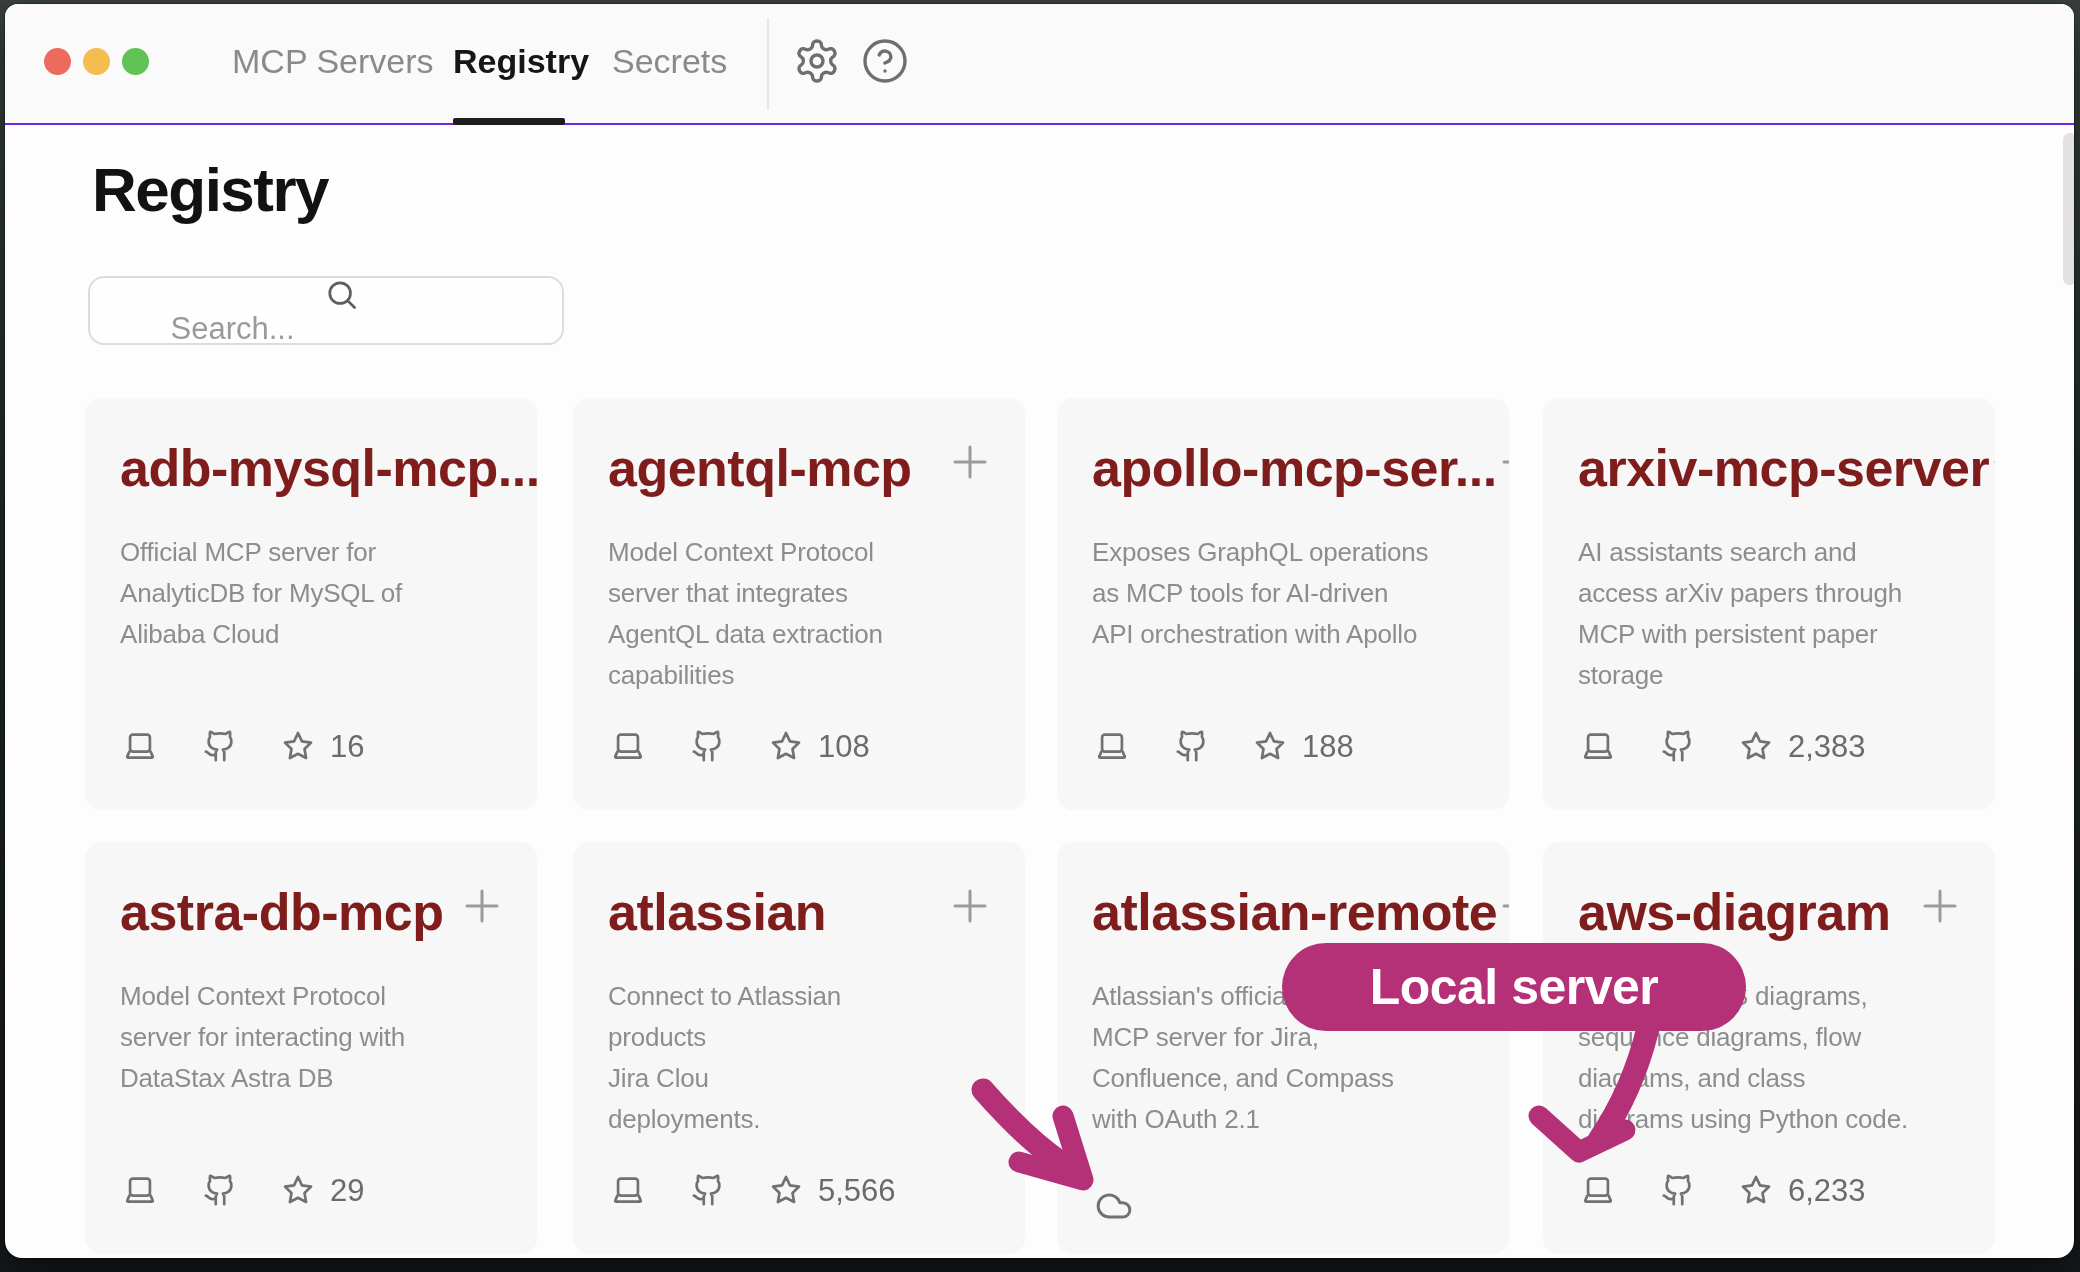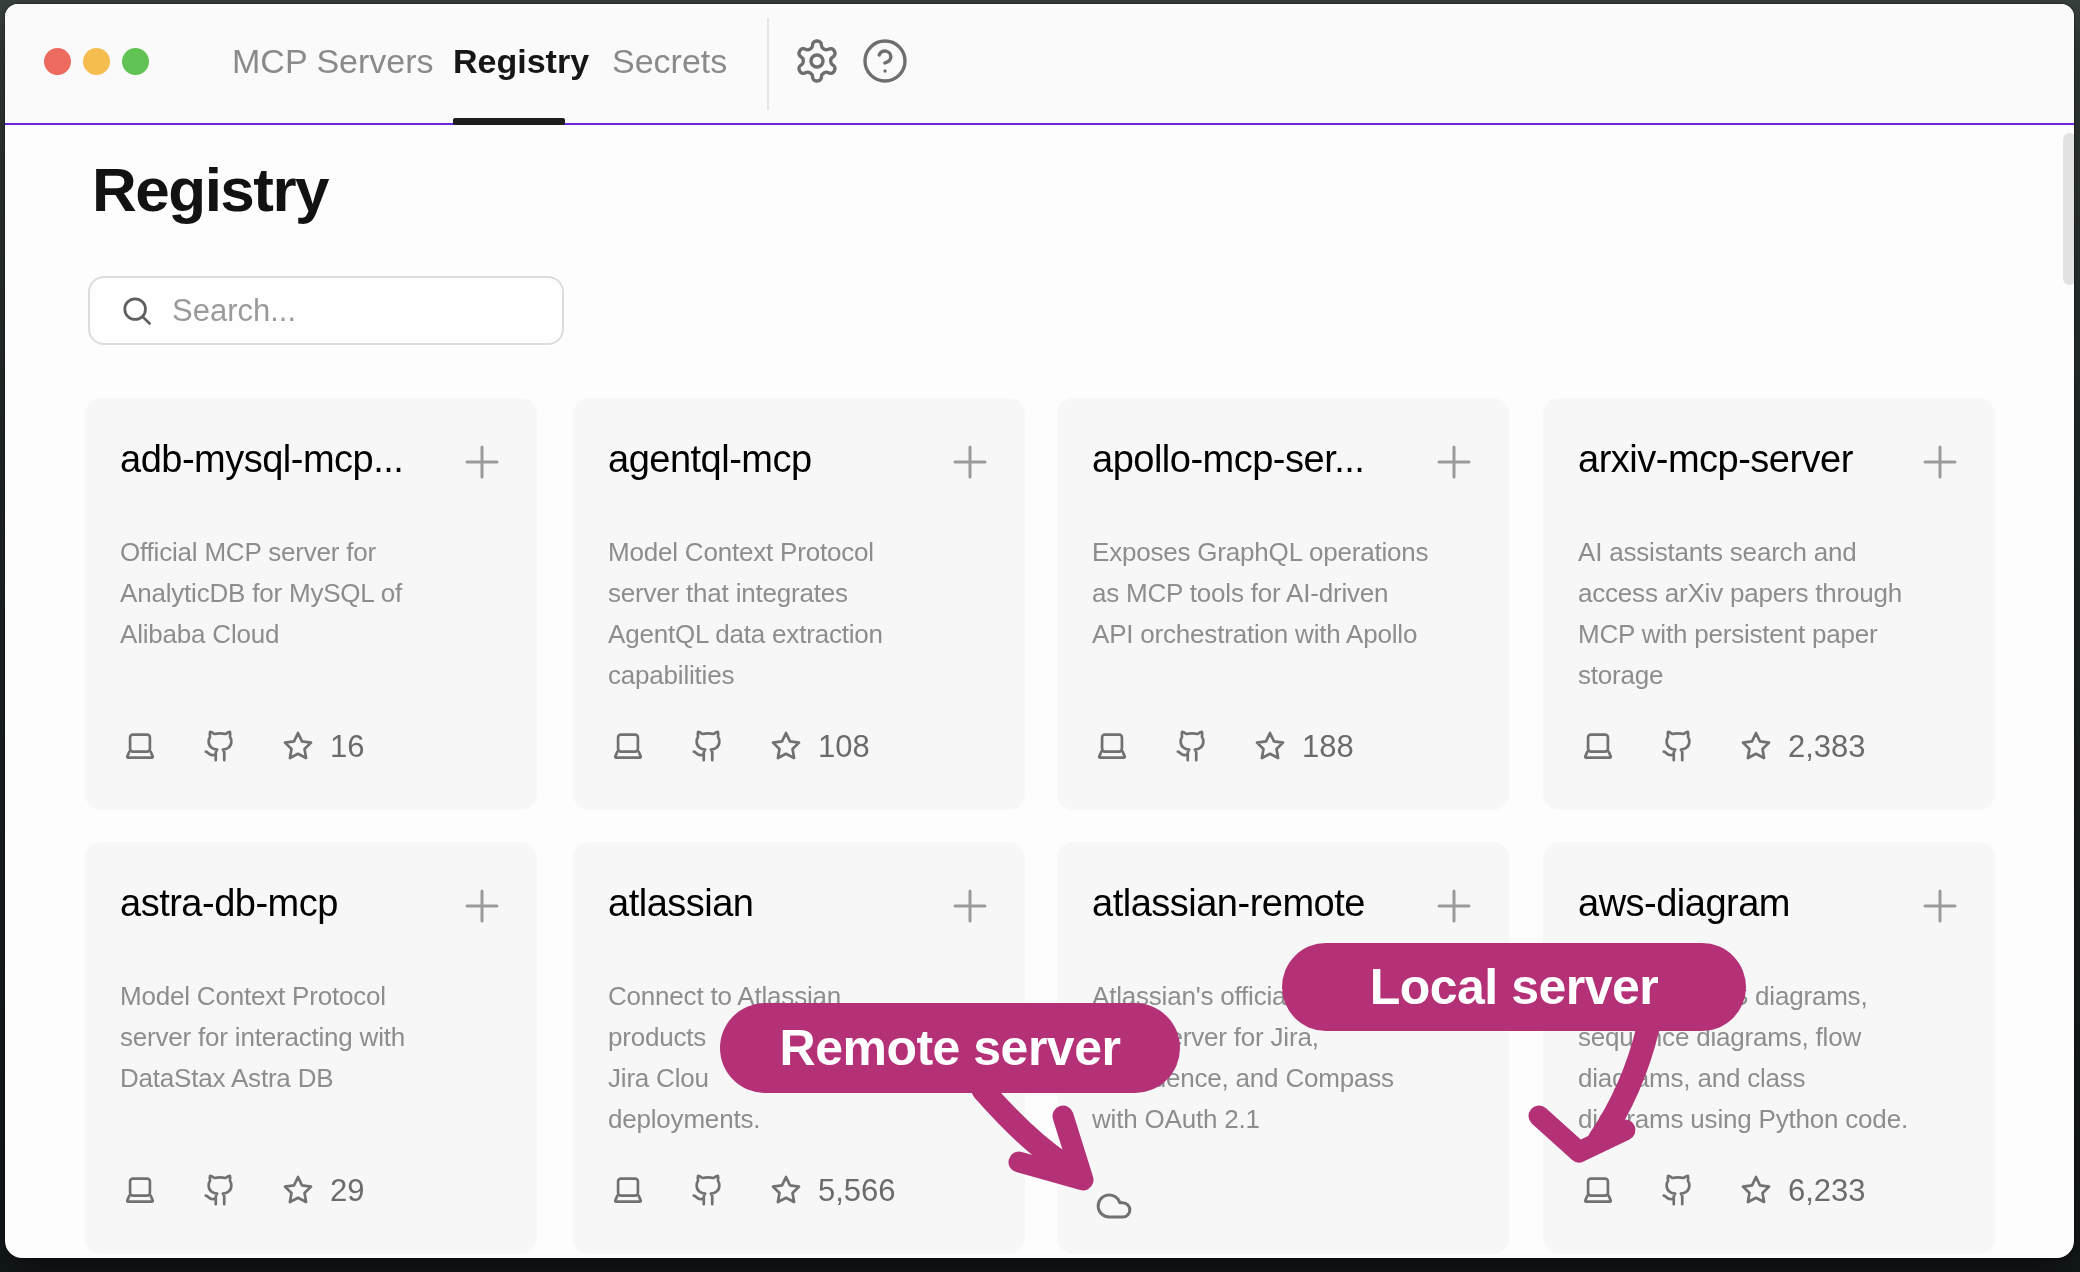--- a/index.html
+++ b/index.html
@@ -31,41 +31,41 @@
   .tb-icon.gear { left:788px; }
   .tb-icon.help { left:856px; }
   
   .page-title {
     position:absolute; left:87px; top:150px; font-size:62px; font-weight:800;
     letter-spacing:-1.5px; color:#121212;
   }
   .search-box {
     position:absolute; left:83px; top:272px; width:476px; height:69px;
     background:#fefefe; border:2px solid #dcdcdc; border-radius:16px;
-    display:flex; align-items:center; padding-left:30px;
+    display:flex; align-items:center; padding-left:30px;flex-direction:column;
   }
   .search-box svg { width:33px; height:33px; color:#5f5f5f; flex:none; }
   .search-box input {
     border:none; outline:none; background:transparent; margin-left:19px;
     font-size:31px; color:#333; width:360px;
     font-family:"Liberation Sans","DejaVu Sans",sans-serif;
   }
   .search-box input::placeholder { color:#9a9a9a; }
   
   .grid { position:absolute; left:80px; top:394px; }
   .card {
     position:absolute; width:452px; height:412px; background:#f7f7f8;
     border-radius:16px; overflow:hidden;
   }
   .card .head {
     position:absolute; left:35px; right:33px; top:40px;
     display:flex; justify-content:space-between; align-items:flex-start;
   }
   .card .title {
-    font-size:38px; font-weight:400; color:#000000; white-space:nowrap; letter-spacing:-0.5px;
+    font-size:52px; font-weight:700; color:#7f1d1d; white-space:nowrap; letter-spacing:-0.5px;
   }
   .plus-btn { width:44px; height:44px; color:#9b9b9b; flex:none; margin-top:2px; cursor:pointer; }
   .card .desc {
     position:absolute; left:35px; top:134px; font-size:26px; line-height:41px;
     color:#8d8d8d; white-space:pre; letter-spacing:-0.2px;
   }
   .card .foot {
     position:absolute; left:38px; top:331px; display:flex; align-items:flex-start;
   }
   .f-icon { width:34px; height:34px; color:#717171; flex:none; }
@@ -349,18 +349,17 @@
     <g stroke="#b53177" fill="none" stroke-linecap="round" stroke-linejoin="round">
 
       <path d="M 978 1086 Q 1022 1136 1058 1160" stroke-width="23"></path>
       <path d="M 1014 1158 L 1078 1176 L 1058 1112" stroke-width="21"></path>
 
       <path d="M 1643 1024 Q 1628 1086 1594 1136" stroke-width="23"></path>
       <path d="M 1534 1112 L 1574 1148 L 1620 1126" stroke-width="21"></path>
     </g>
   </svg>
 
-  <div class="pill remote" style="background:#b53177">Remote server</div>
   <div class="pill local" style="background:#b53177">Local server</div>
 
   <div class="scroll-thumb"></div>
 
 </div>
 
 </body></html>

